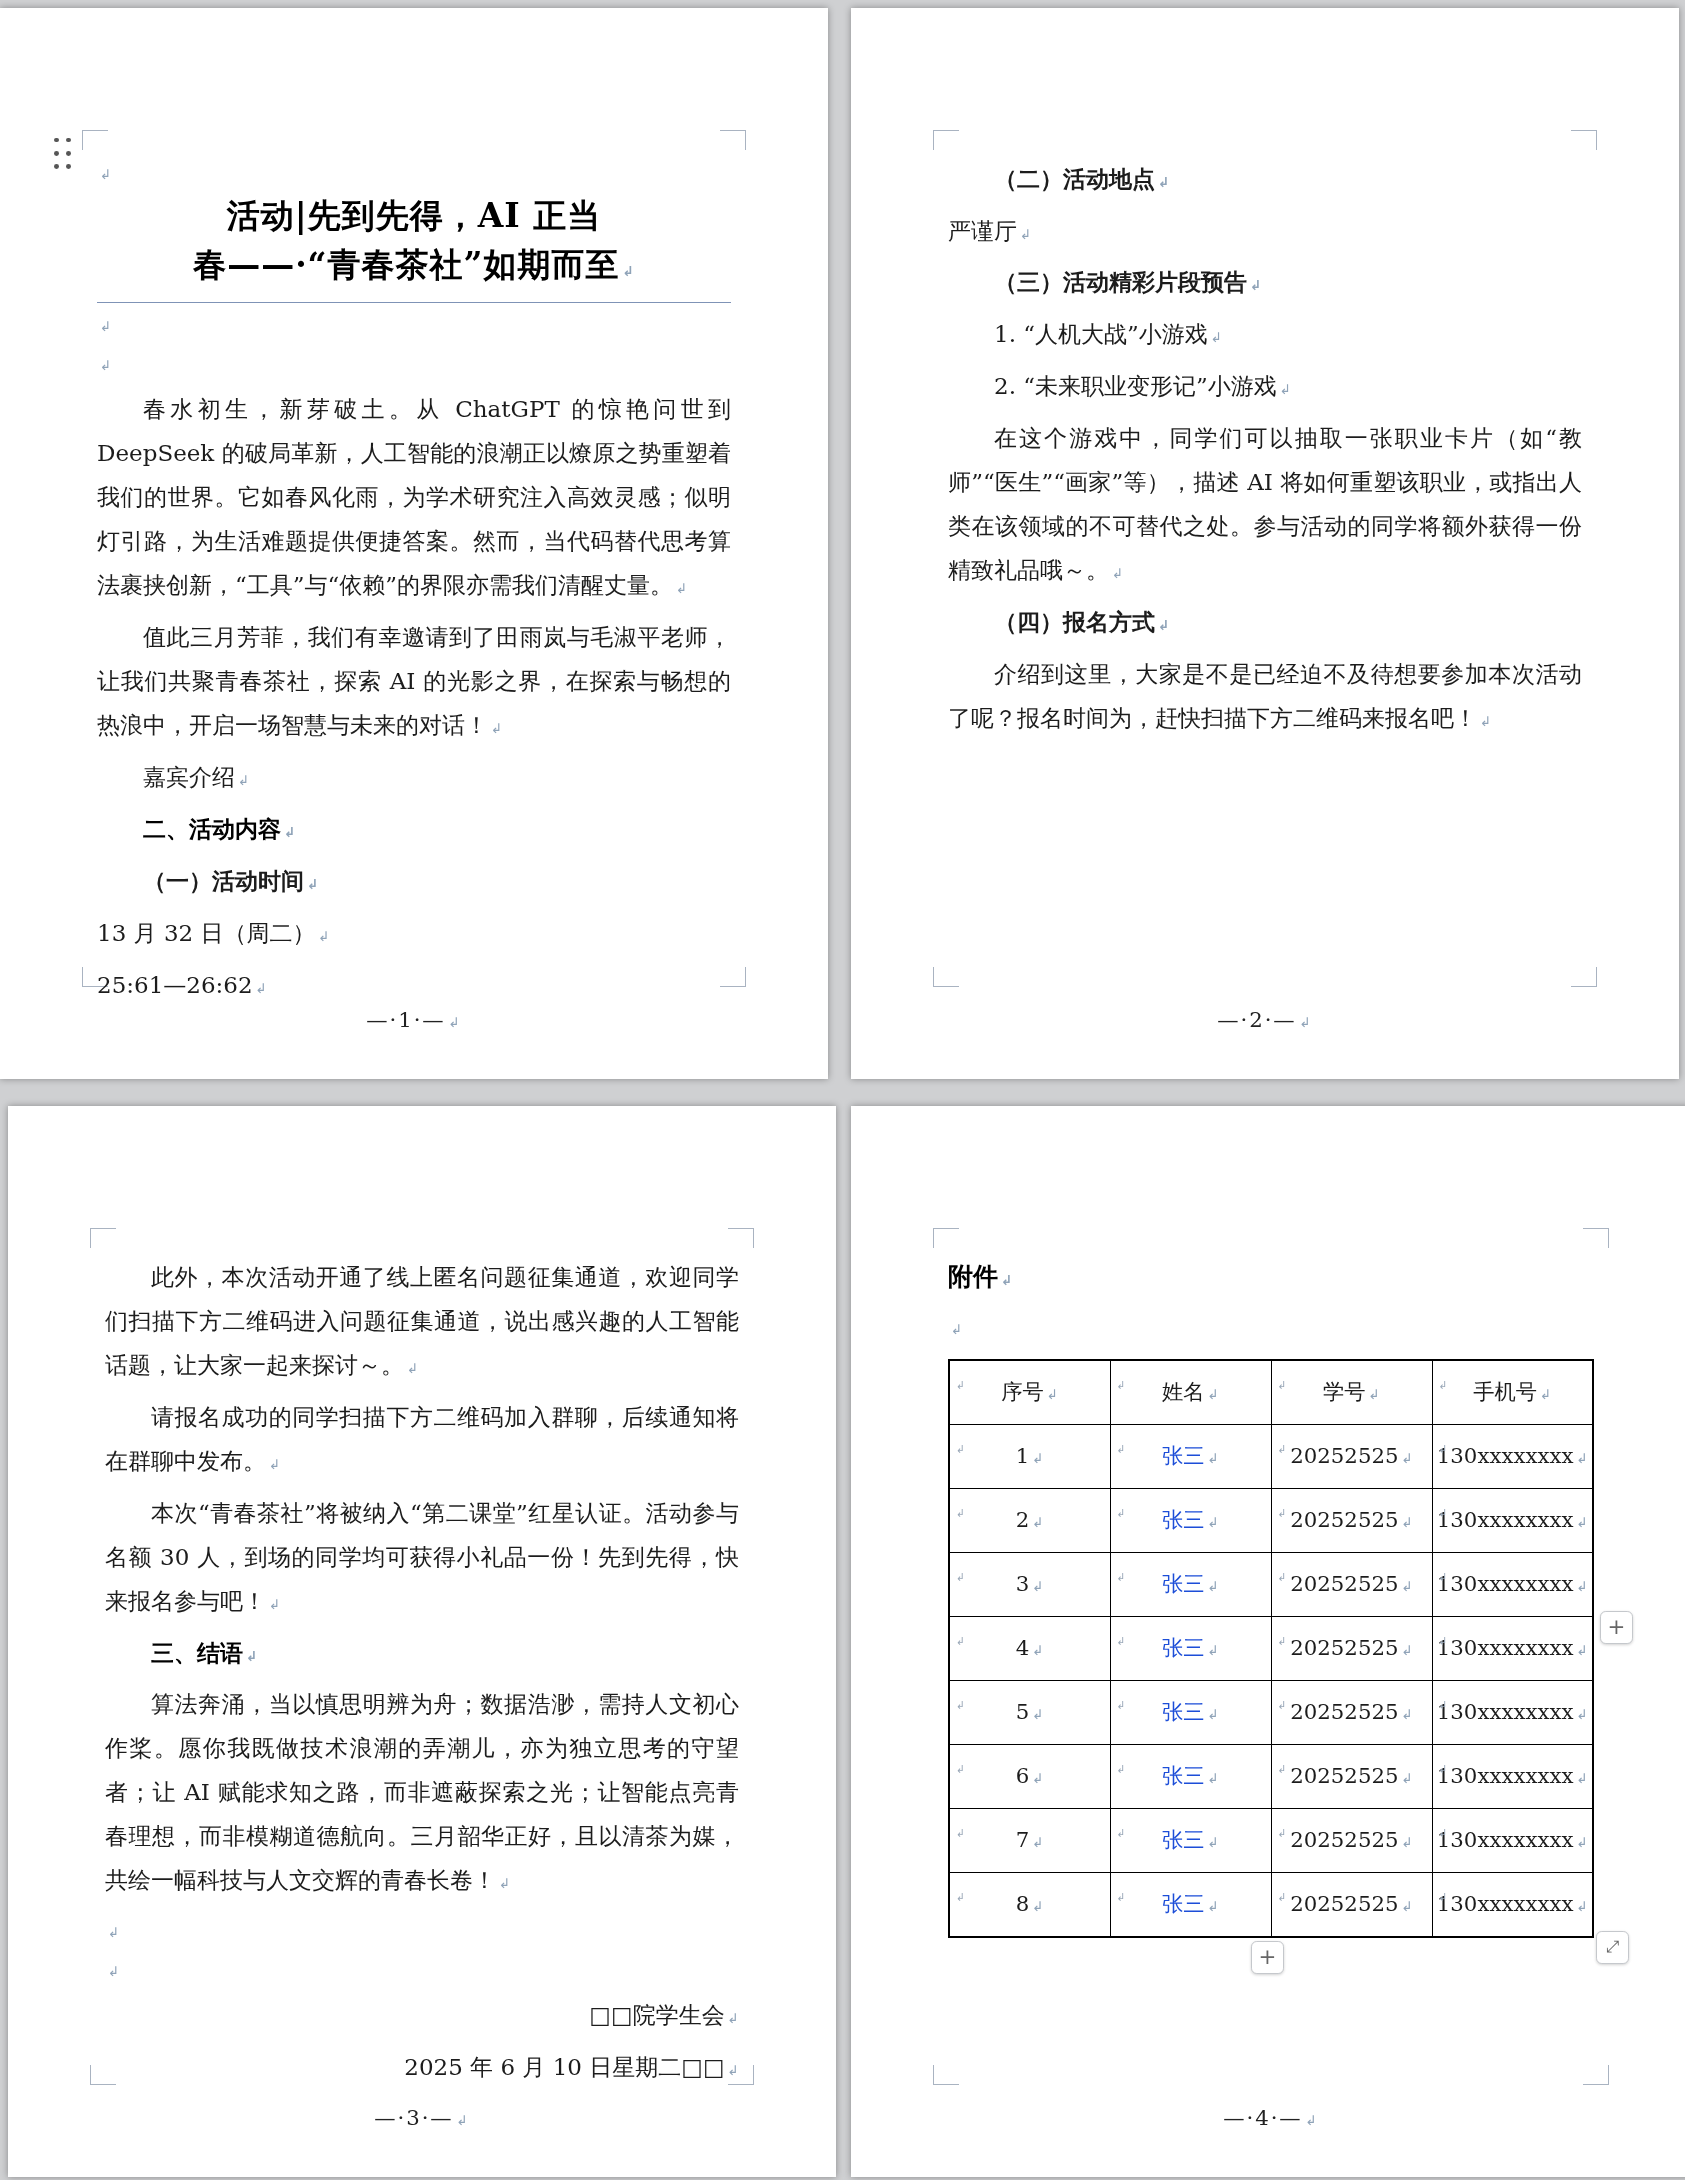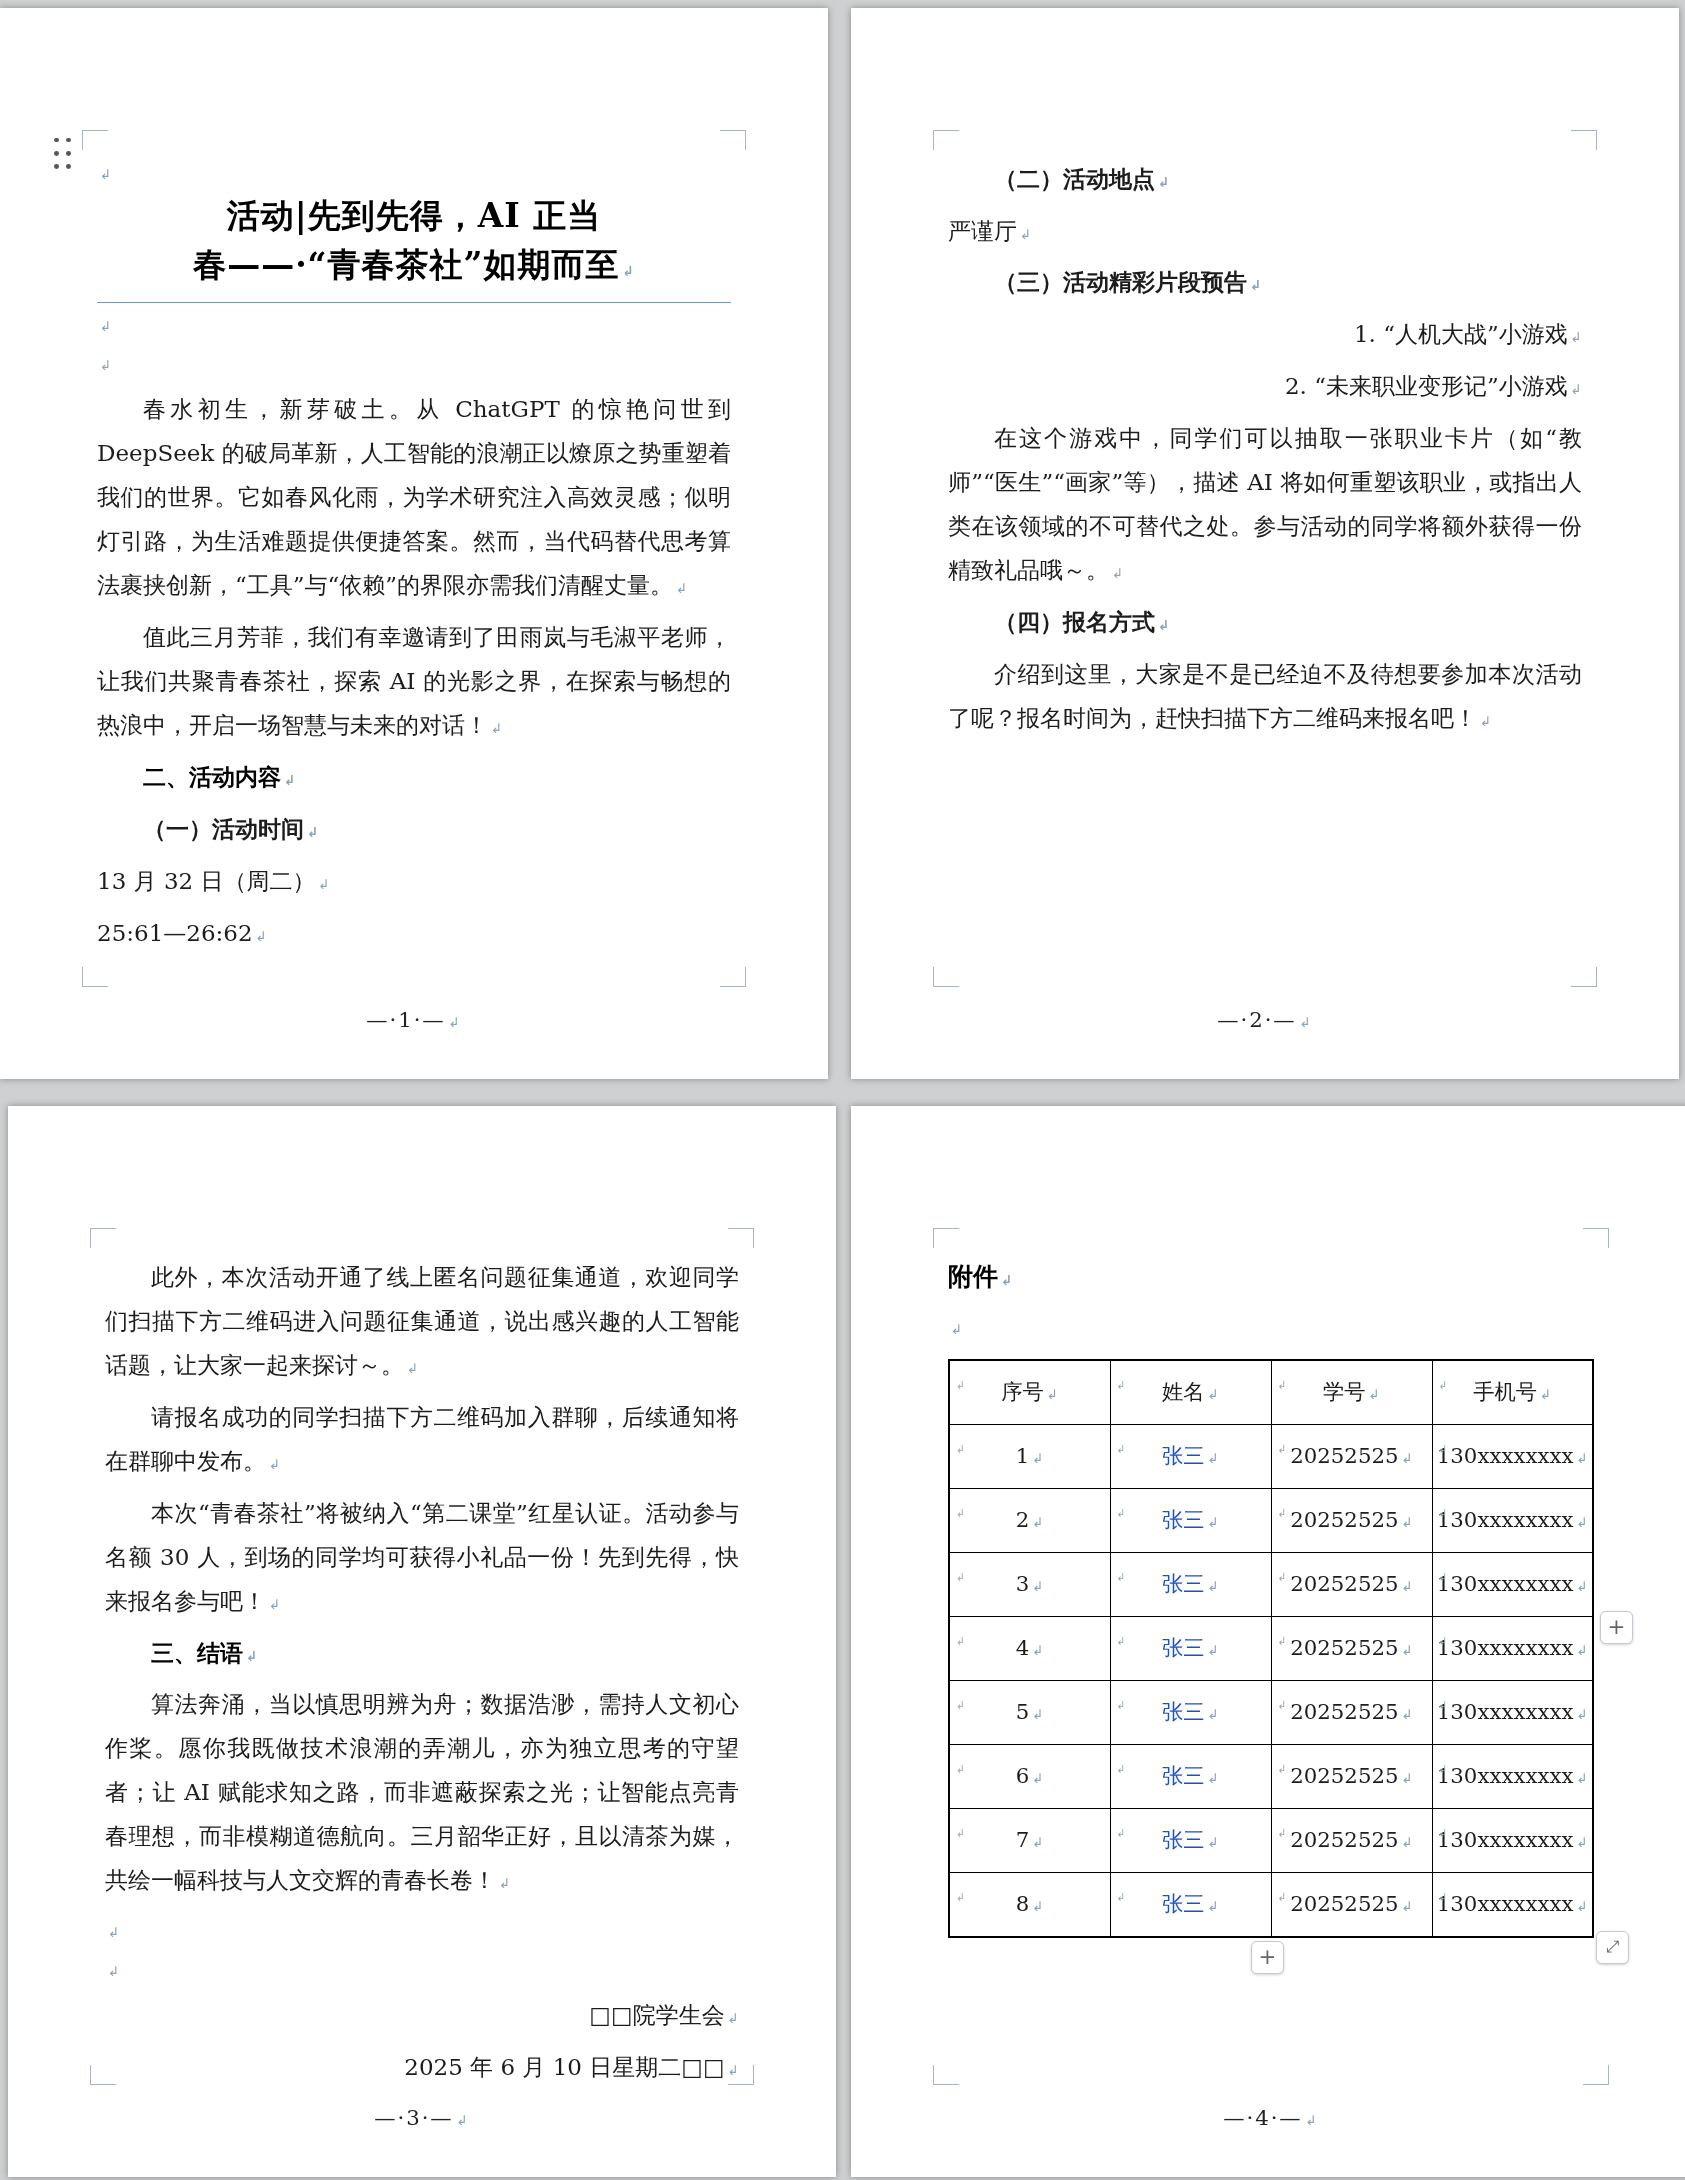--- a/index.html
+++ b/index.html
@@ -19,21 +19,21 @@
   #page-4{left:851px;top:1106px;padding-left:12px;}
 
   .content{
     position:absolute;left:97px;right:97px;top:144px;
     color:#1c1c1c;font-size:23px;line-height:44px;
   }
   .para{text-align:justify;text-indent:2em;margin:4.9px 0;}
   .heading{font-weight:bold;text-indent:2em;margin:4.9px 0;color:#000;}
   .heading.no-indent{text-indent:0;font-size:25px;}
   .subheading{font-weight:bold;text-indent:2em;margin:4.9px 0;}
-  .numbered{text-indent:2em;margin:4.9px 0;text-align:right;}
+  .numbered{text-indent:2em;margin:4.9px 0;}
   .plain{margin:4.9px 0;}
   .right{text-align:right;margin:4.9px 0;}
   .title{
     font-weight:bold;font-size:33px;line-height:49px;text-align:center;
     color:#000;letter-spacing:1px;margin:0;
   }
   .rule{height:0;border:none;border-top:1.9px solid #7f93b6;margin:5.8px 0 1.9px 0;}
   .pilcrow-line{height:39px;line-height:39px;}
   .mark{color:#8fa3b8;font-size:13.6px;margin-left:2.9px;font-family:"DejaVu Sans",sans-serif;}
   .sp{
@@ -105,20 +105,21 @@
         <div class="pilcrow-line"><span class="mark">↲</span></div>
         <div class="title">
           <div>活动|先到先得，AI 正当</div>
           <div>春——·“青春茶社”如期而至<span class="mark">↲</span></div>
         </div>
         <div class="rule"></div>
         <div class="pilcrow-line"><span class="mark">↲</span></div>
         <div class="pilcrow-line"><span class="mark">↲</span></div>
         <div class="para">春水初生，新芽破土。从 <span class="sp">ChatGPT</span> 的惊艳问世到 <span class="sp">DeepSeek</span> 的破局革新，人工智能的浪潮正以燎原之势重塑着我们的世界。它如春风化雨，为学术研究注入高效灵感；似明灯引路，为生活难题提供便捷答案。然而，当代码替代思考算法裹挟创新，“工具”与“依赖”的界限亦需我们清醒丈量。<span class="mark">↲</span></div>
         <div class="para">值此三月芳菲，我们有幸邀请到了田雨岚与毛淑平老师，让我们共聚青春茶社，探索 AI 的光影之界，在探索与畅想的热浪中，开启一场智慧与未来的对话！<span class="mark">↲</span></div>
+        <div class="para">嘉宾介绍<span class="mark">↲</span></div>
         <div class="heading">二、活动内容<span class="mark">↲</span></div>
         <div class="subheading">（一）活动时间<span class="mark">↲</span></div>
         <div class="plain">13 月 32 日（周二）<span class="mark">↲</span></div>
         <div class="plain">25:61—26:62<span class="mark">↲</span></div>
       </div>
     <div class="page-number"><span>—·1·—</span><span class="mark">↲</span></div>
   </div>
 
   <div class="page" id="page-2">
     <div class="cm tl"></div>

